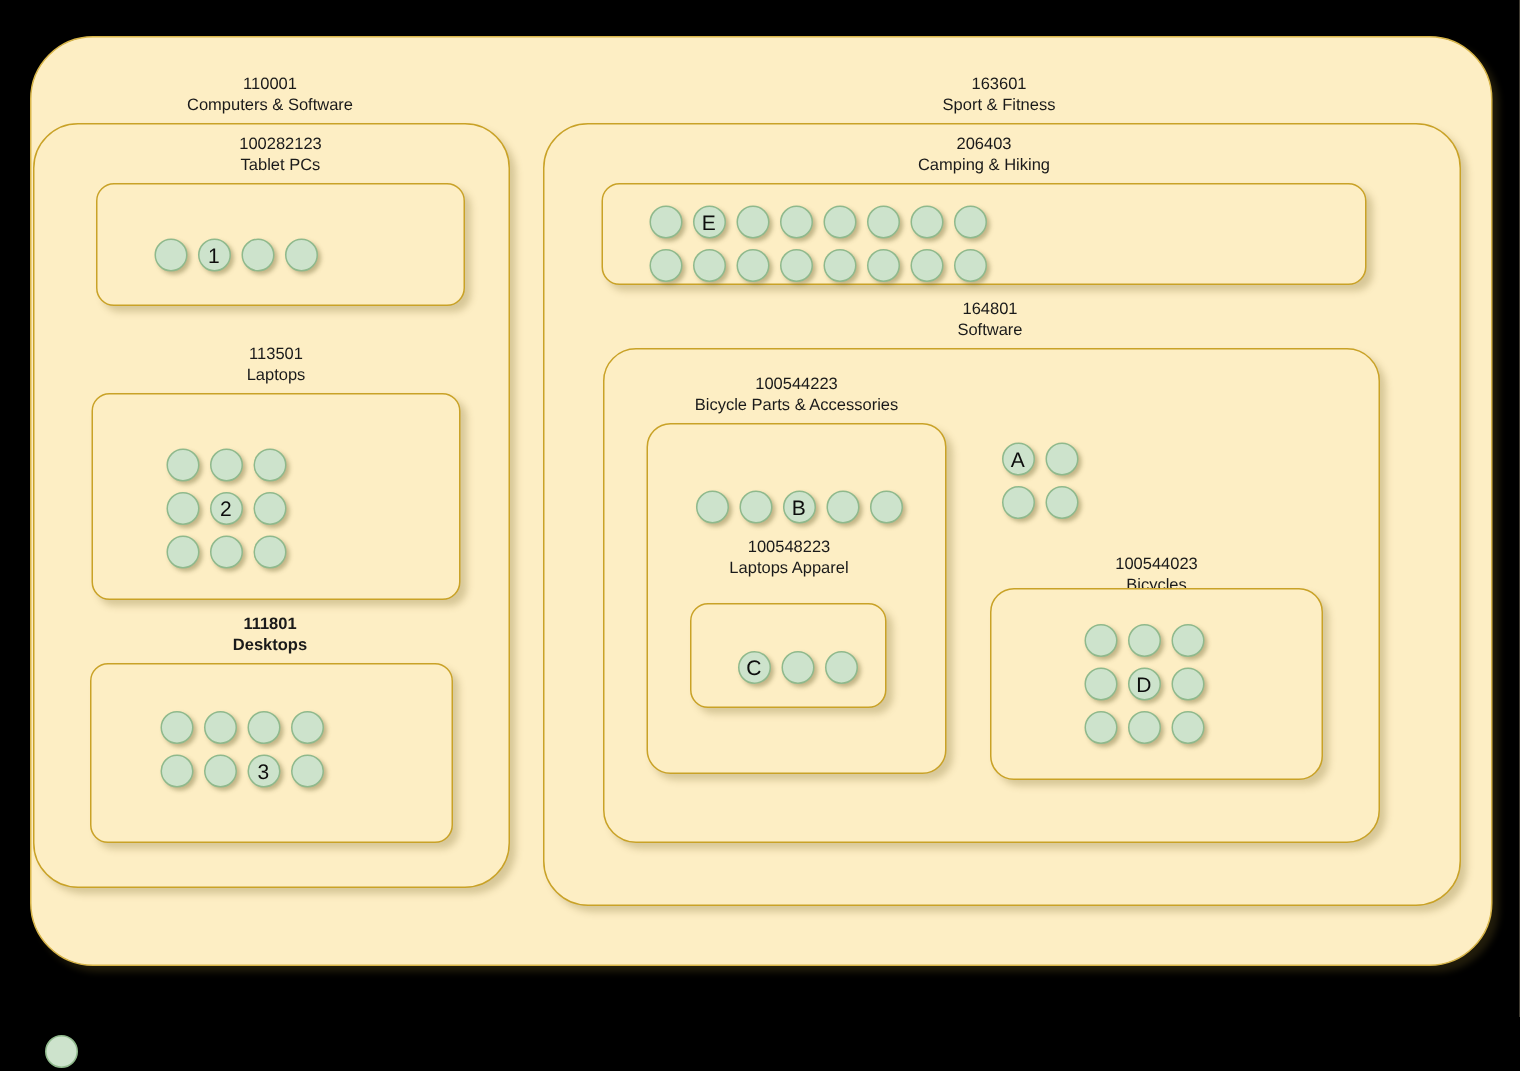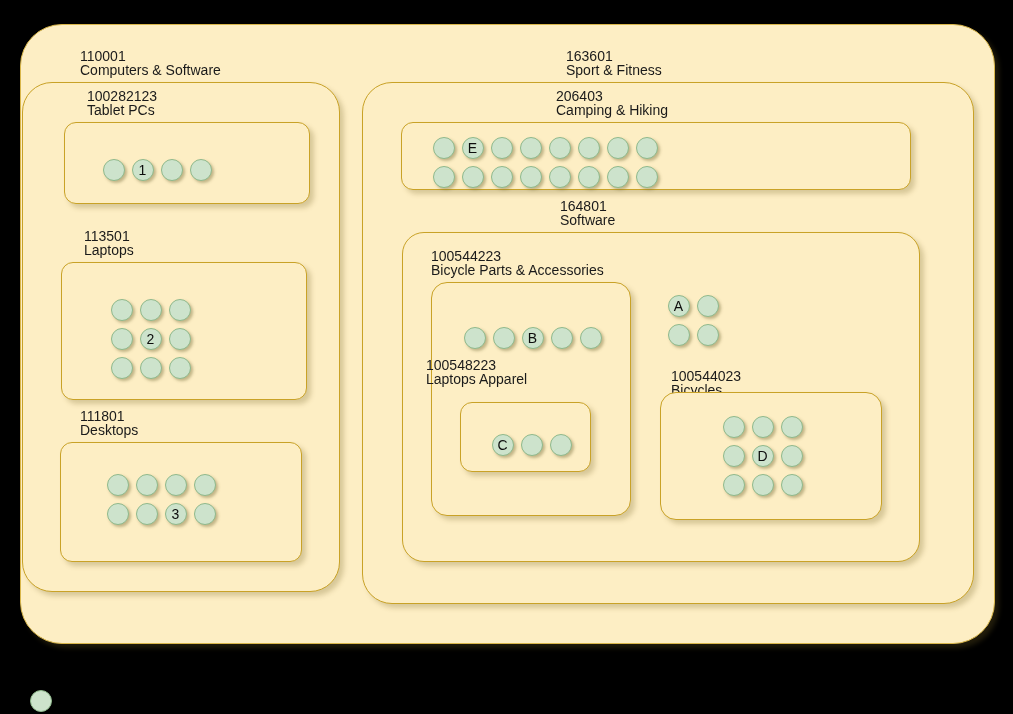--- a/index.html
+++ b/index.html
@@ -29,23 +29,23 @@
     border: 1px solid #d9b64a;
   }
   .box.lvl1 { border-radius: 30px; }
   .box.lvl2 { border-radius: 22px; }
   .box.lvl3 { border-radius: 16px; }
   .box.leaf { border-radius: 12px; }
 
   
   .caption {
     position: absolute;
-    text-align: left;
+    text-align: center;
     color: #1a1a1a;
-    font-size: 14px;
+    font-size: 11px;
     line-height: 14.2px;
     white-space: nowrap;
     pointer-events: none;
   }
   .caption .cap-id   { display: block; }
   .caption .cap-name { display: block; }
 
   
   .cluster {
     position: absolute;
@@ -108,21 +108,21 @@
     <div class="node"></div>
     <div class="node"></div>
     <div class="node"></div>
     <div class="node">2</div>
     <div class="node"></div>
     <div class="node"></div>
     <div class="node"></div>
     <div class="node"></div>
   </div>
 
-<div class="caption" style="left:80px; top:409px; width:200px;">
+<div class="caption" style="left:80px; top:409px; width:200px;font-weight:bold;">
   <span class="cap-id">111801</span>
   <span class="cap-name">Desktops</span>
 </div>
 <div class="box leaf" style="left:60px; top:442px; width:242px; height:120px;"></div>
 <div class="cluster" style="left: 103px; top: 470px; grid-template-columns: repeat(4, 29px); grid-auto-rows: 29px;">
     <div class="node"></div>
     <div class="node"></div>
     <div class="node"></div>
     <div class="node"></div>
     <div class="node"></div>

